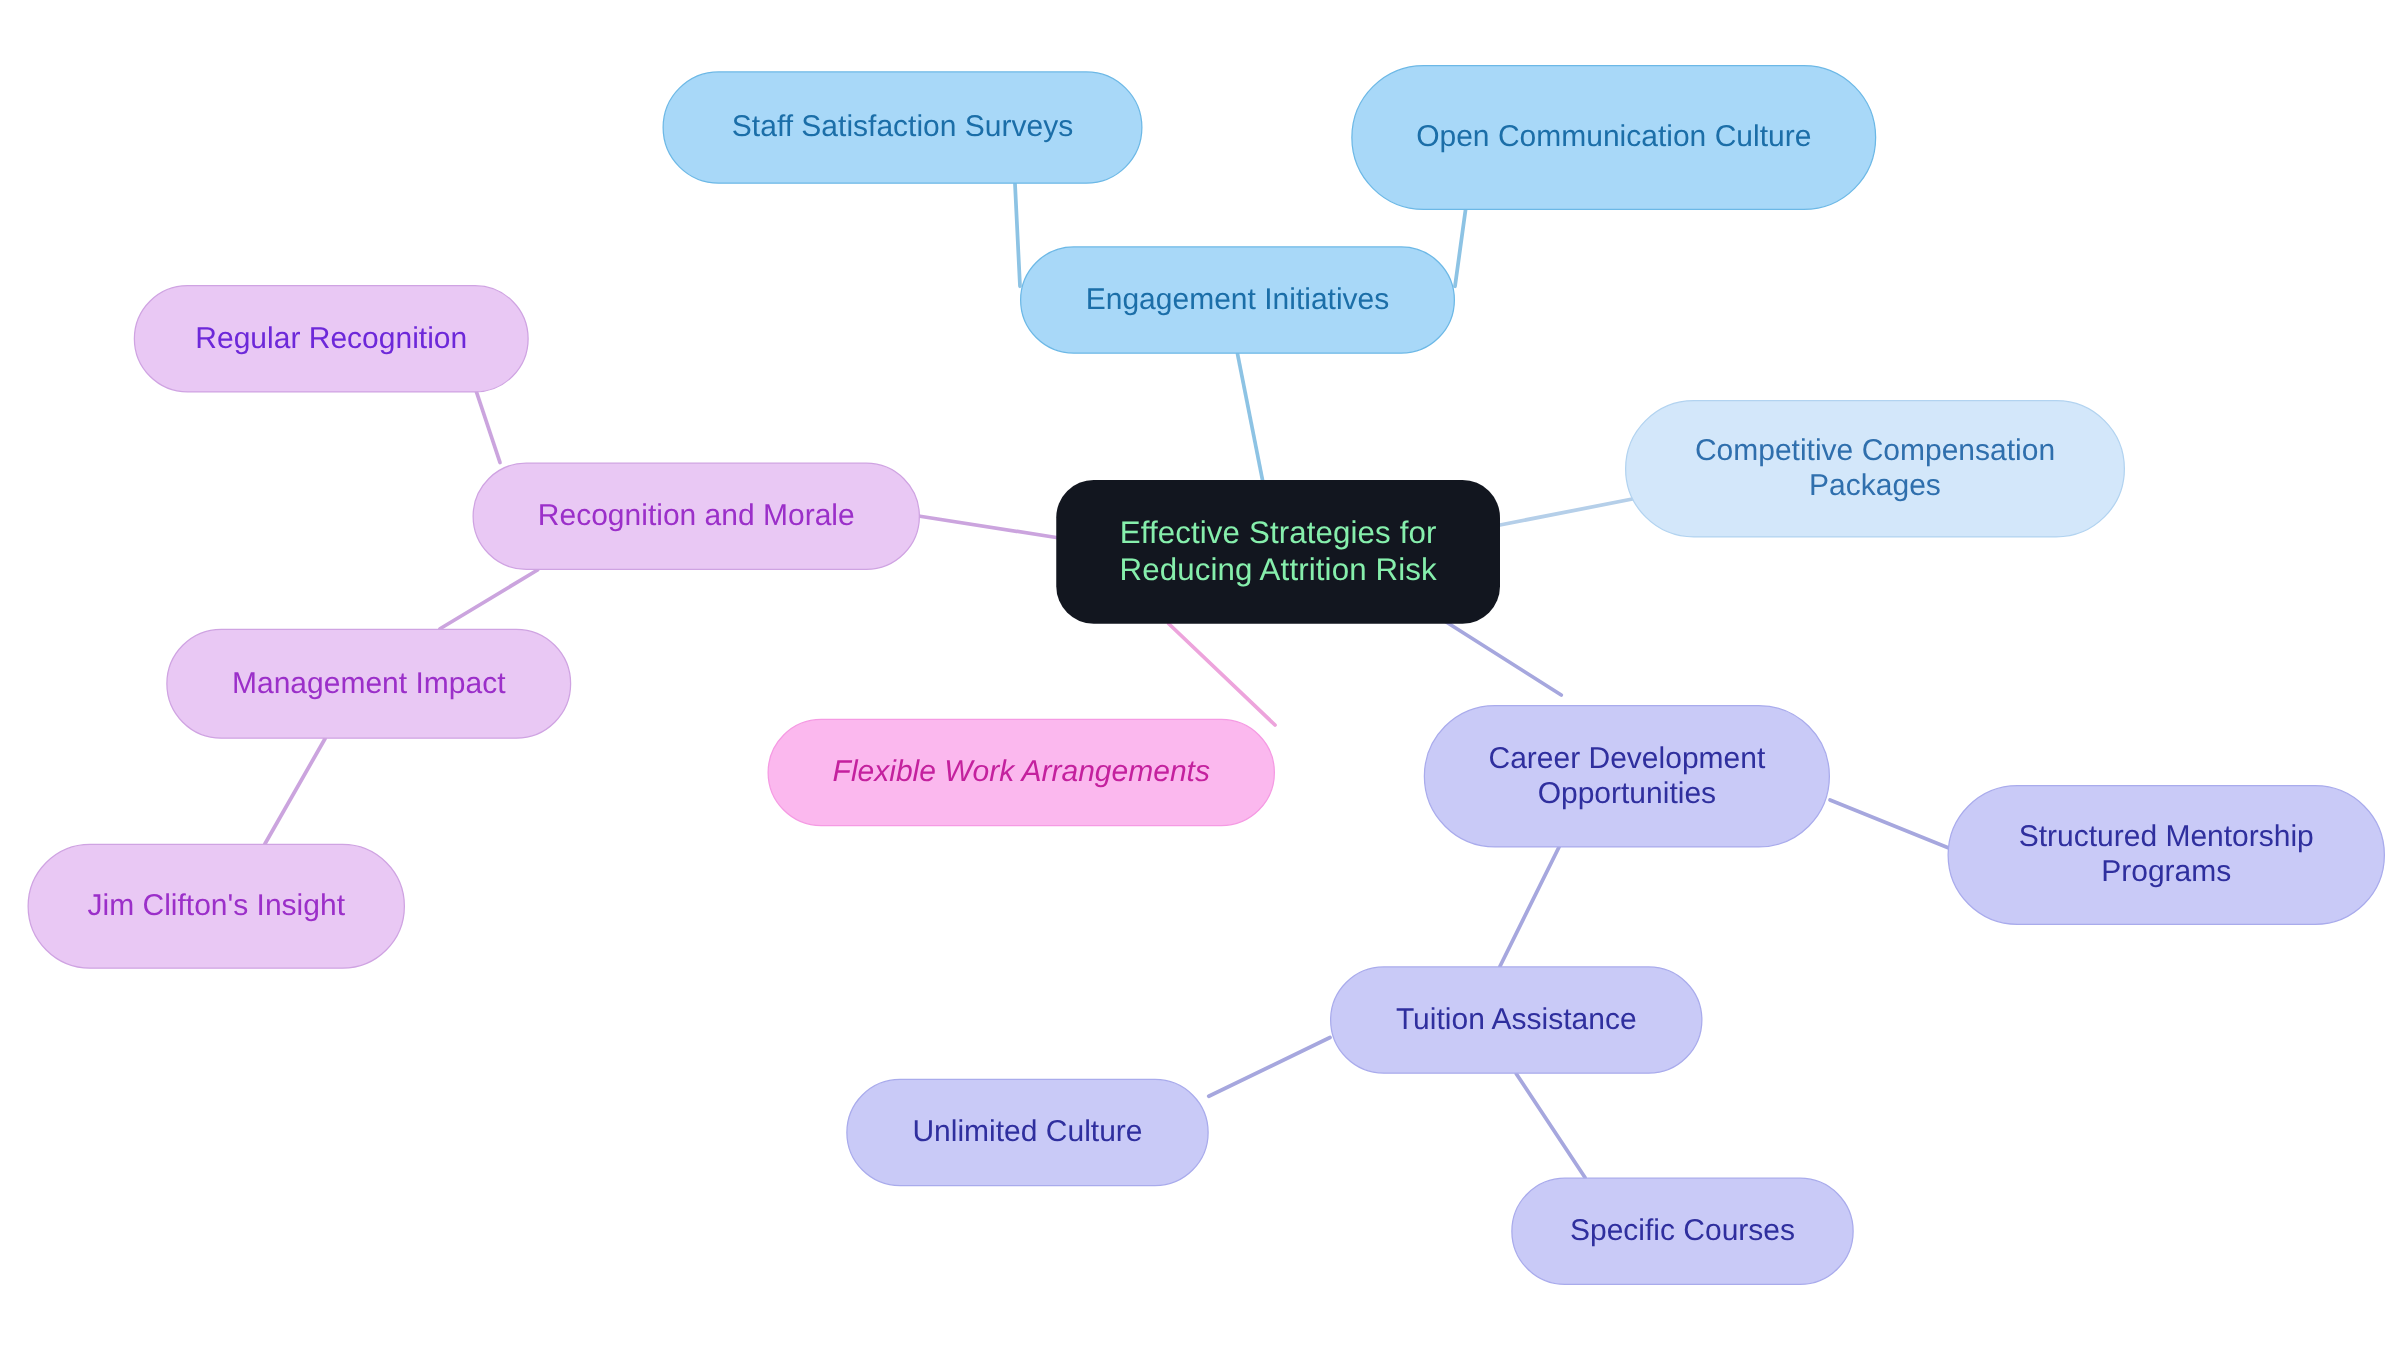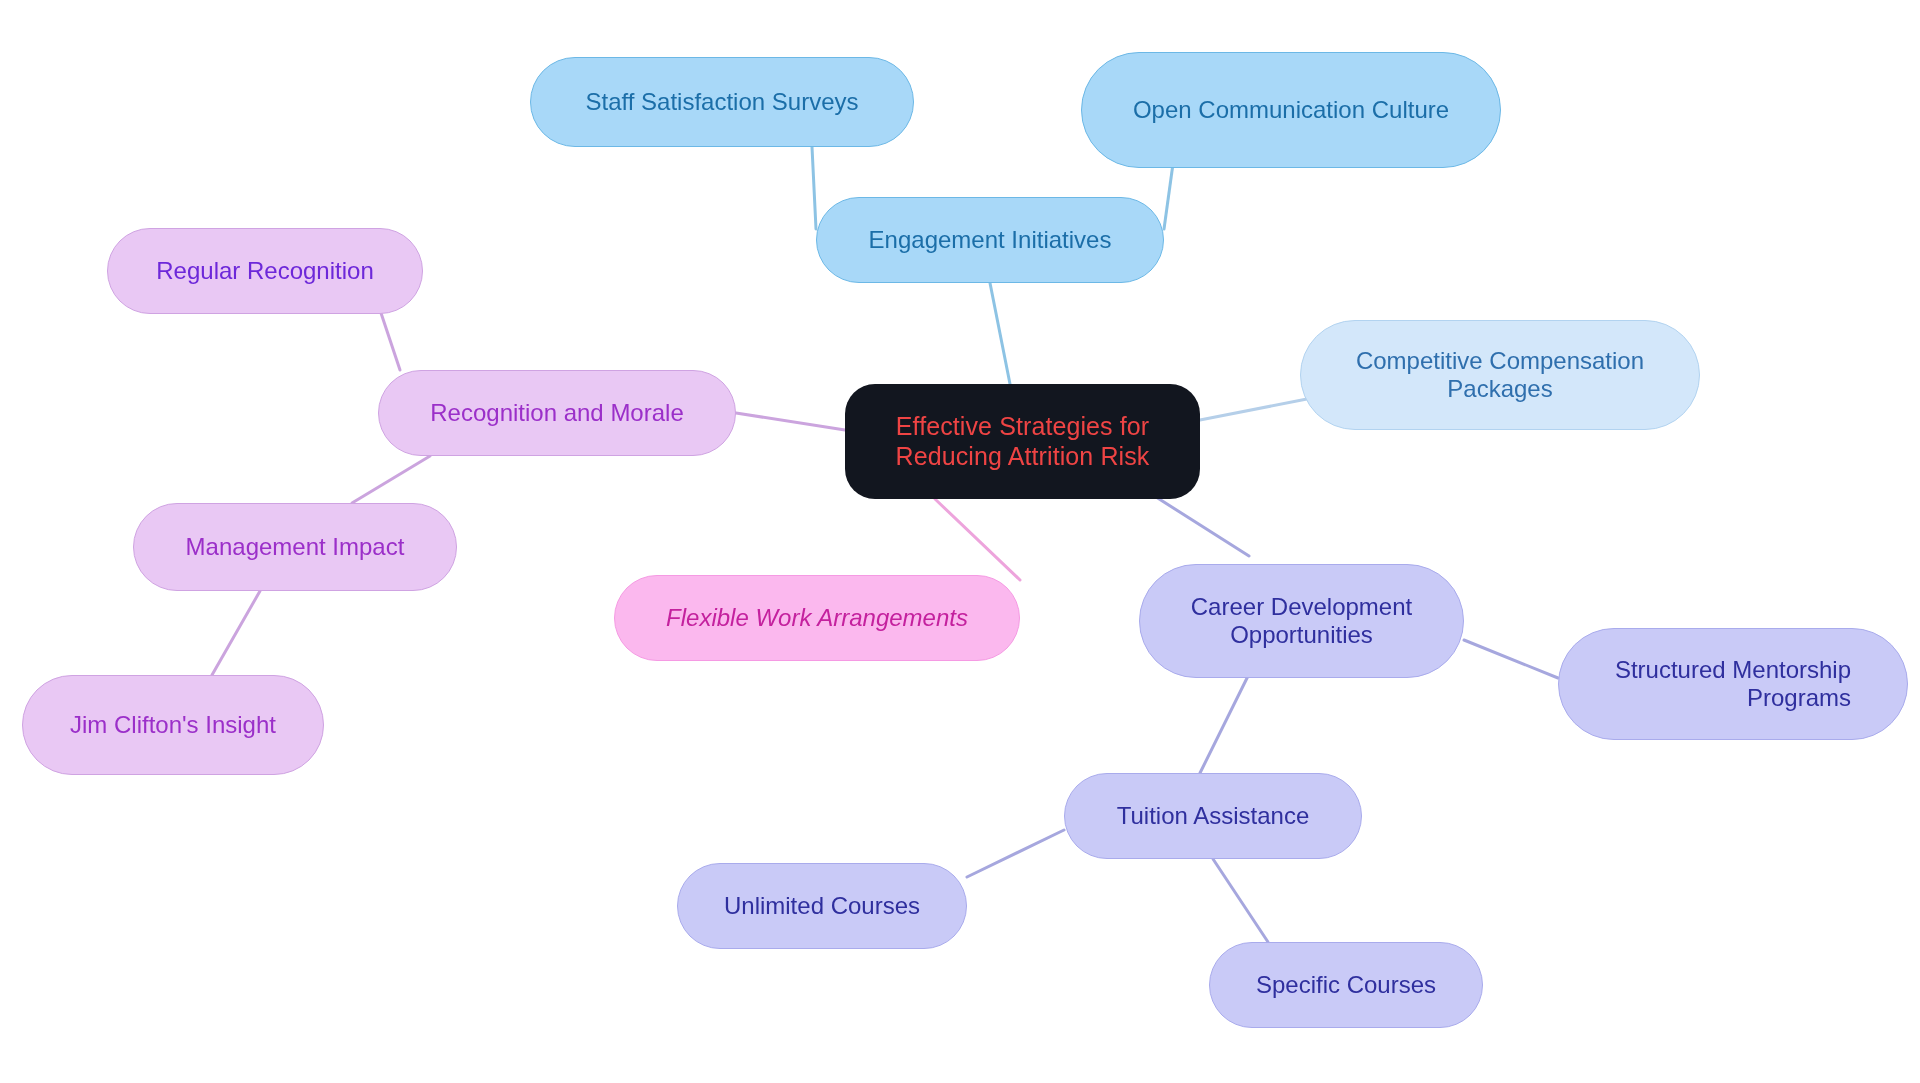--- a/index.html
+++ b/index.html
@@ -59,33 +59,33 @@
       <line x1="1251" y1="670" x2="1200" y2="773" stroke="#a6a7de" stroke-width="3" stroke-linecap="round"></line>
       <line x1="1064" y1="830" x2="967" y2="877" stroke="#a6a7de" stroke-width="3" stroke-linecap="round"></line>
       <line x1="1213" y1="859" x2="1268" y2="942" stroke="#a6a7de" stroke-width="3" stroke-linecap="round"></line>
       <line x1="935" y1="499" x2="1020" y2="580" stroke="#eda4dc" stroke-width="3" stroke-linecap="round"></line>
       <line x1="845" y1="430" x2="736" y2="413" stroke="#cba4de" stroke-width="3" stroke-linecap="round"></line>
       <line x1="400" y1="370" x2="380" y2="310" stroke="#cba4de" stroke-width="3" stroke-linecap="round"></line>
       <line x1="430" y1="456" x2="352" y2="503" stroke="#cba4de" stroke-width="3" stroke-linecap="round"></line>
       <line x1="260" y1="591" x2="212" y2="675" stroke="#cba4de" stroke-width="3" stroke-linecap="round"></line>
     </svg>
   <div id="node-layer">
-      <div class="mm-node root" style="left: 845px; top: 384px; width: 355px; height: 115px; background: rgb(18, 22, 31); border-color: rgb(18, 22, 31); color: #ef4444; font-size: 25px;">Effective Strategies for
+      <div class="mm-node root" style="left: 845px; top: 384px; width: 355px; height: 115px; background: rgb(18, 22, 31); border-color: rgb(18, 22, 31); color: #86efac; font-size: 25px;">Effective Strategies for
 Reducing Attrition Risk</div>
       <div class="mm-node" style="left: 816px; top: 197px; width: 348px; height: 86px; background: rgb(168, 216, 248); border-color: rgb(108, 184, 230); color: rgb(27, 110, 168); font-size: 24px;">Engagement Initiatives</div>
       <div class="mm-node" style="left: 530px; top: 57px; width: 384px; height: 90px; background: rgb(168, 216, 248); border-color: rgb(108, 184, 230); color: rgb(27, 110, 168); font-size: 24px;">Staff Satisfaction Surveys</div>
       <div class="mm-node" style="left: 1081px; top: 52px; width: 420px; height: 116px; background: rgb(168, 216, 248); border-color: rgb(108, 184, 230); color: rgb(27, 110, 168); font-size: 24px;">Open Communication Culture</div>
       <div class="mm-node" style="left: 1300px; top: 320px; width: 400px; height: 110px; background: rgb(211, 231, 250); border-color: rgb(178, 211, 240); color: rgb(47, 111, 173); font-size: 24px;">Competitive Compensation
 Packages</div>
       <div class="mm-node" style="left: 1139px; top: 564px; width: 325px; height: 114px; background: rgb(201, 202, 247); border-color: rgb(169, 171, 236); color: rgb(47, 47, 158); font-size: 24px;">Career Development
 Opportunities</div>
-      <div class="mm-node" style="left: 1558px; top: 628px; width: 350px; height: 112px; background: rgb(201, 202, 247); border-color: rgb(169, 171, 236); color: rgb(47, 47, 158); font-size: 24px; text-align: right;">Structured Mentorship
+      <div class="mm-node" style="left: 1558px; top: 628px; width: 350px; height: 112px; background: rgb(201, 202, 247); border-color: rgb(169, 171, 236); color: rgb(47, 47, 158); font-size: 24px;">Structured Mentorship
 Programs</div>
       <div class="mm-node" style="left: 1064px; top: 773px; width: 298px; height: 86px; background: rgb(201, 202, 247); border-color: rgb(169, 171, 236); color: rgb(47, 47, 158); font-size: 24px;">Tuition Assistance</div>
-      <div class="mm-node" style="left: 677px; top: 863px; width: 290px; height: 86px; background: rgb(201, 202, 247); border-color: rgb(169, 171, 236); color: rgb(47, 47, 158); font-size: 24px;">Unlimited Courses</div>
+      <div class="mm-node" style="left: 677px; top: 863px; width: 290px; height: 86px; background: rgb(201, 202, 247); border-color: rgb(169, 171, 236); color: rgb(47, 47, 158); font-size: 24px;">Unlimited Culture</div>
       <div class="mm-node" style="left: 1209px; top: 942px; width: 274px; height: 86px; background: rgb(201, 202, 247); border-color: rgb(169, 171, 236); color: rgb(47, 47, 158); font-size: 24px;">Specific Courses</div>
       <div class="mm-node" style="left: 614px; top: 575px; width: 406px; height: 86px; background: rgb(251, 184, 238); border-color: rgb(245, 154, 227); color: rgb(196, 33, 158); font-size: 24px; font-style: italic;">Flexible Work Arrangements</div>
       <div class="mm-node" style="left: 378px; top: 370px; width: 358px; height: 86px; background: rgb(233, 200, 244); border-color: rgb(207, 163, 226); color: rgb(155, 47, 201); font-size: 24px;">Recognition and Morale</div>
       <div class="mm-node" style="left: 107px; top: 228px; width: 316px; height: 86px; background: rgb(233, 200, 244); border-color: rgb(207, 163, 226); color: #6d28d9; font-size: 24px;">Regular Recognition</div>
       <div class="mm-node" style="left: 133px; top: 503px; width: 324px; height: 88px; background: rgb(233, 200, 244); border-color: rgb(207, 163, 226); color: rgb(155, 47, 201); font-size: 24px;">Management Impact</div>
       <div class="mm-node" style="left: 22px; top: 675px; width: 302px; height: 100px; background: rgb(233, 200, 244); border-color: rgb(207, 163, 226); color: rgb(155, 47, 201); font-size: 24px;">Jim Clifton's Insight</div>
     </div>
 </div>
 
 </body></html>

